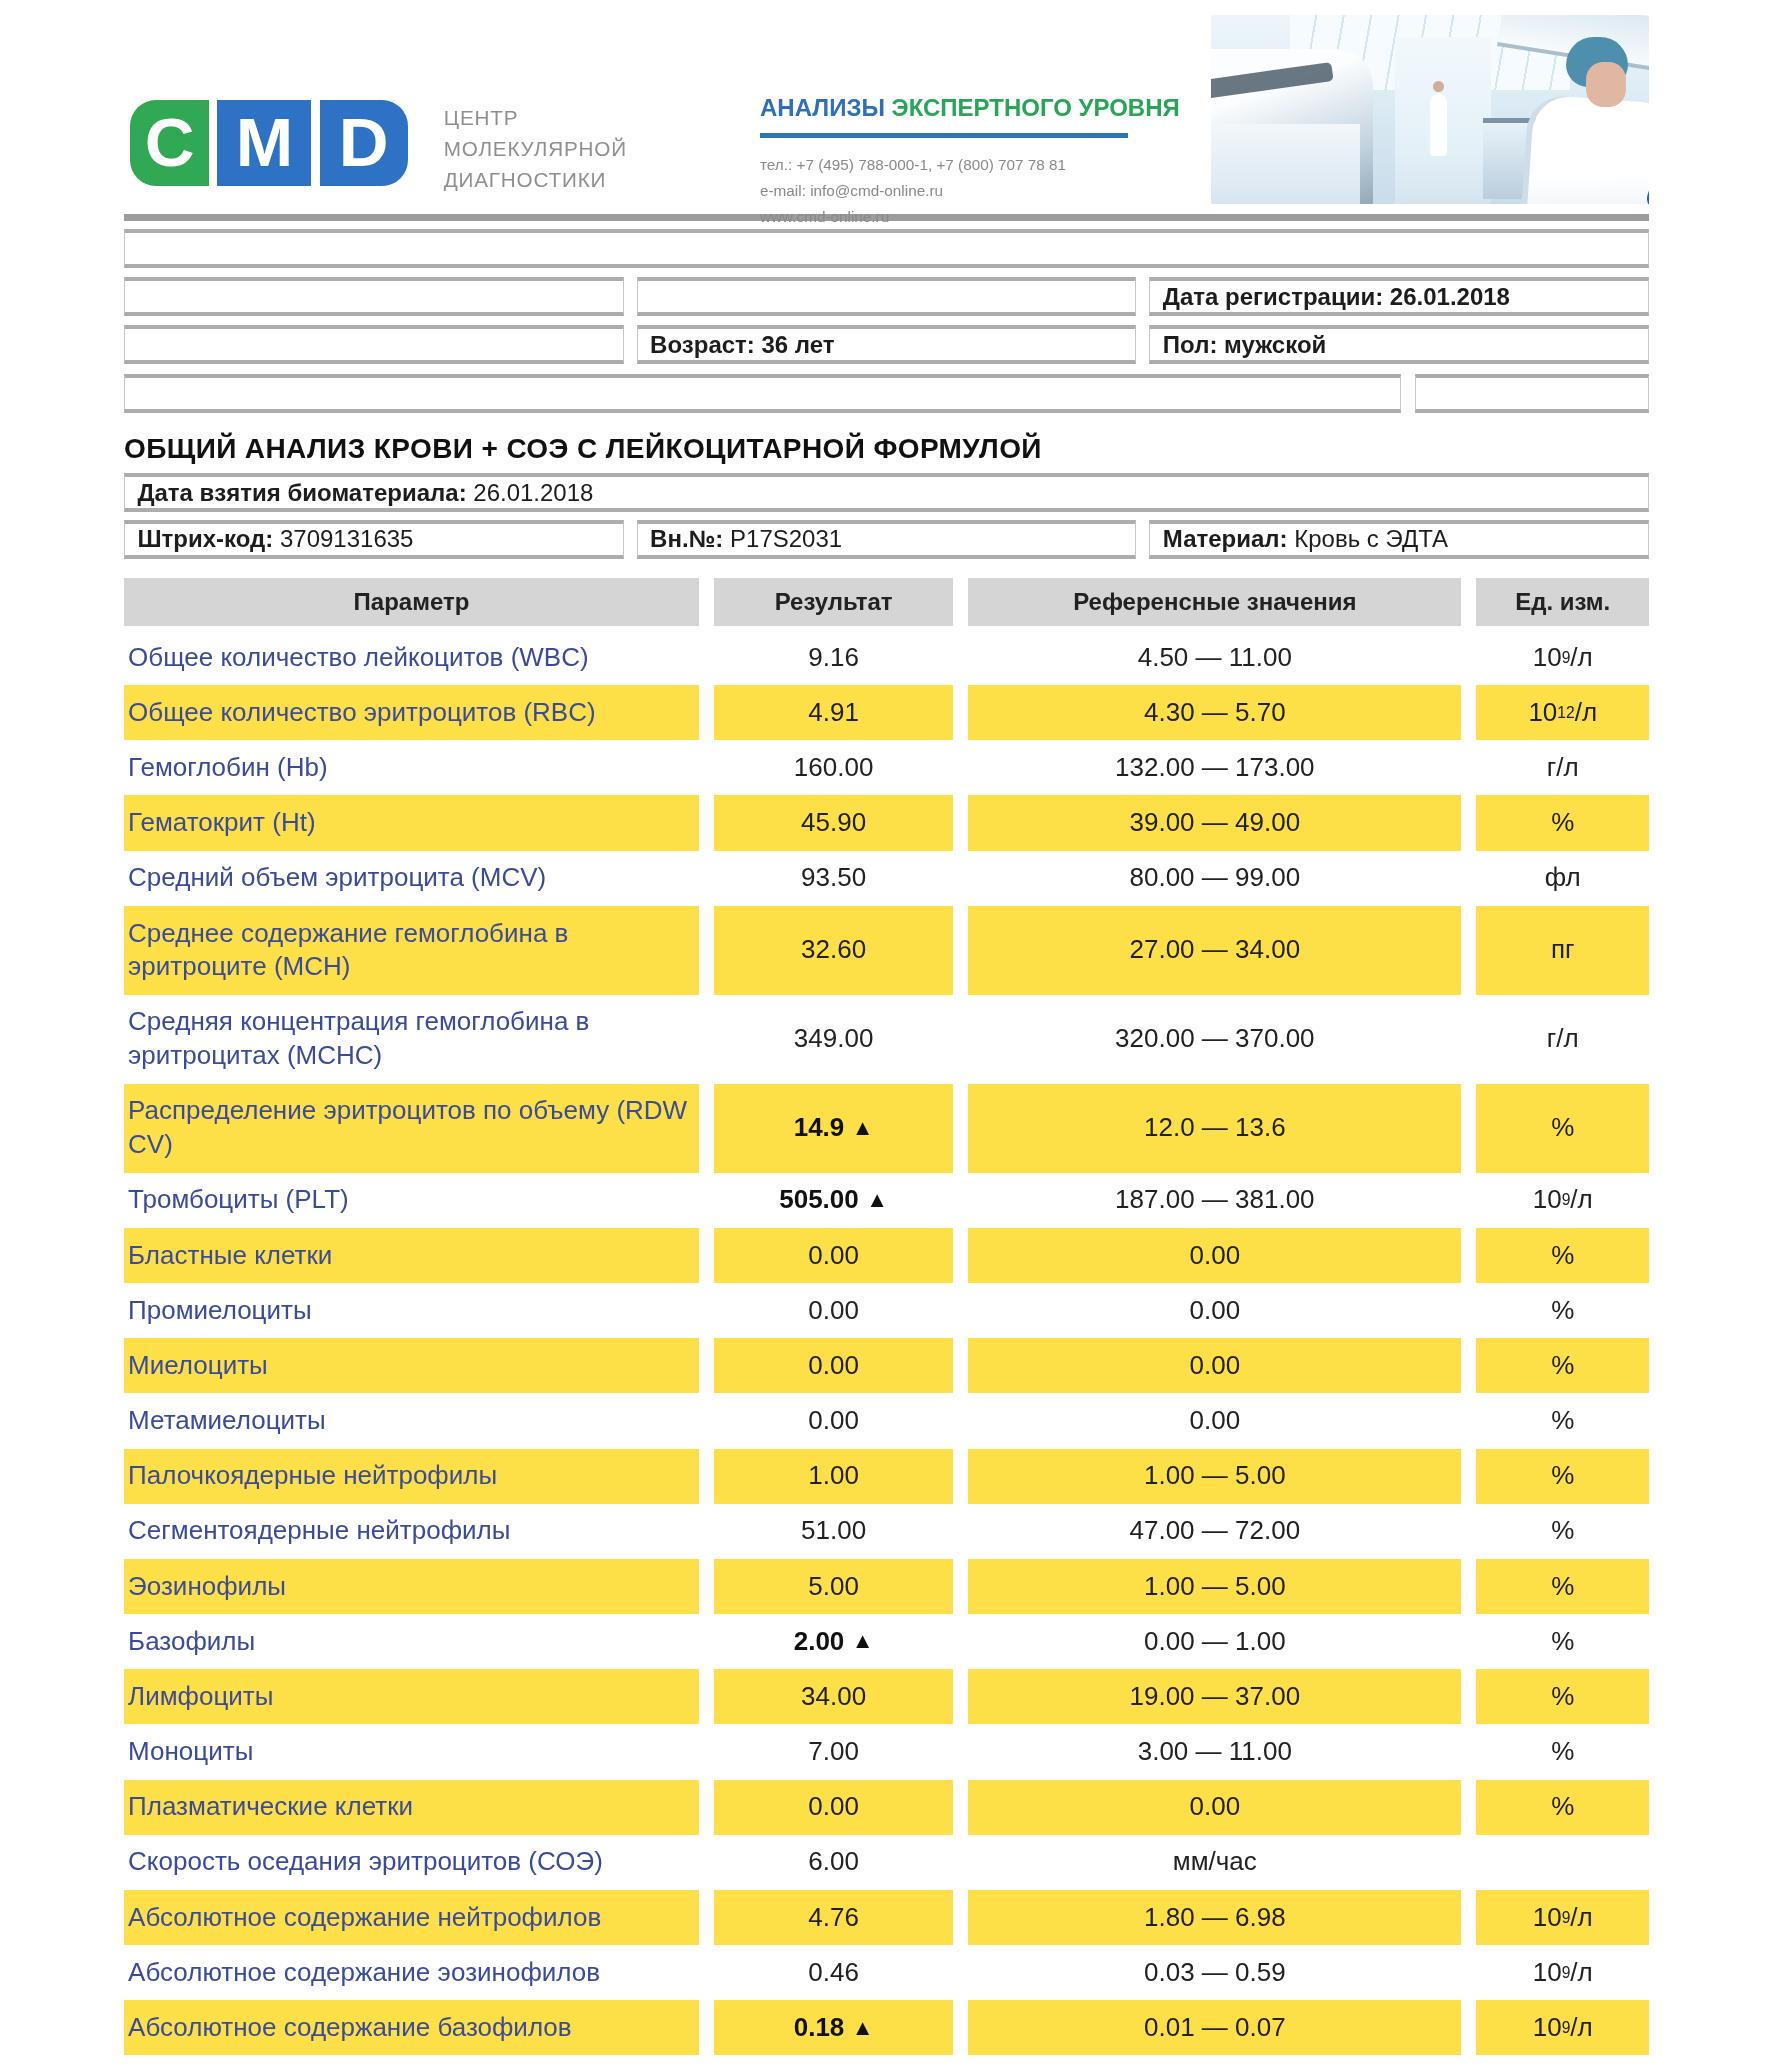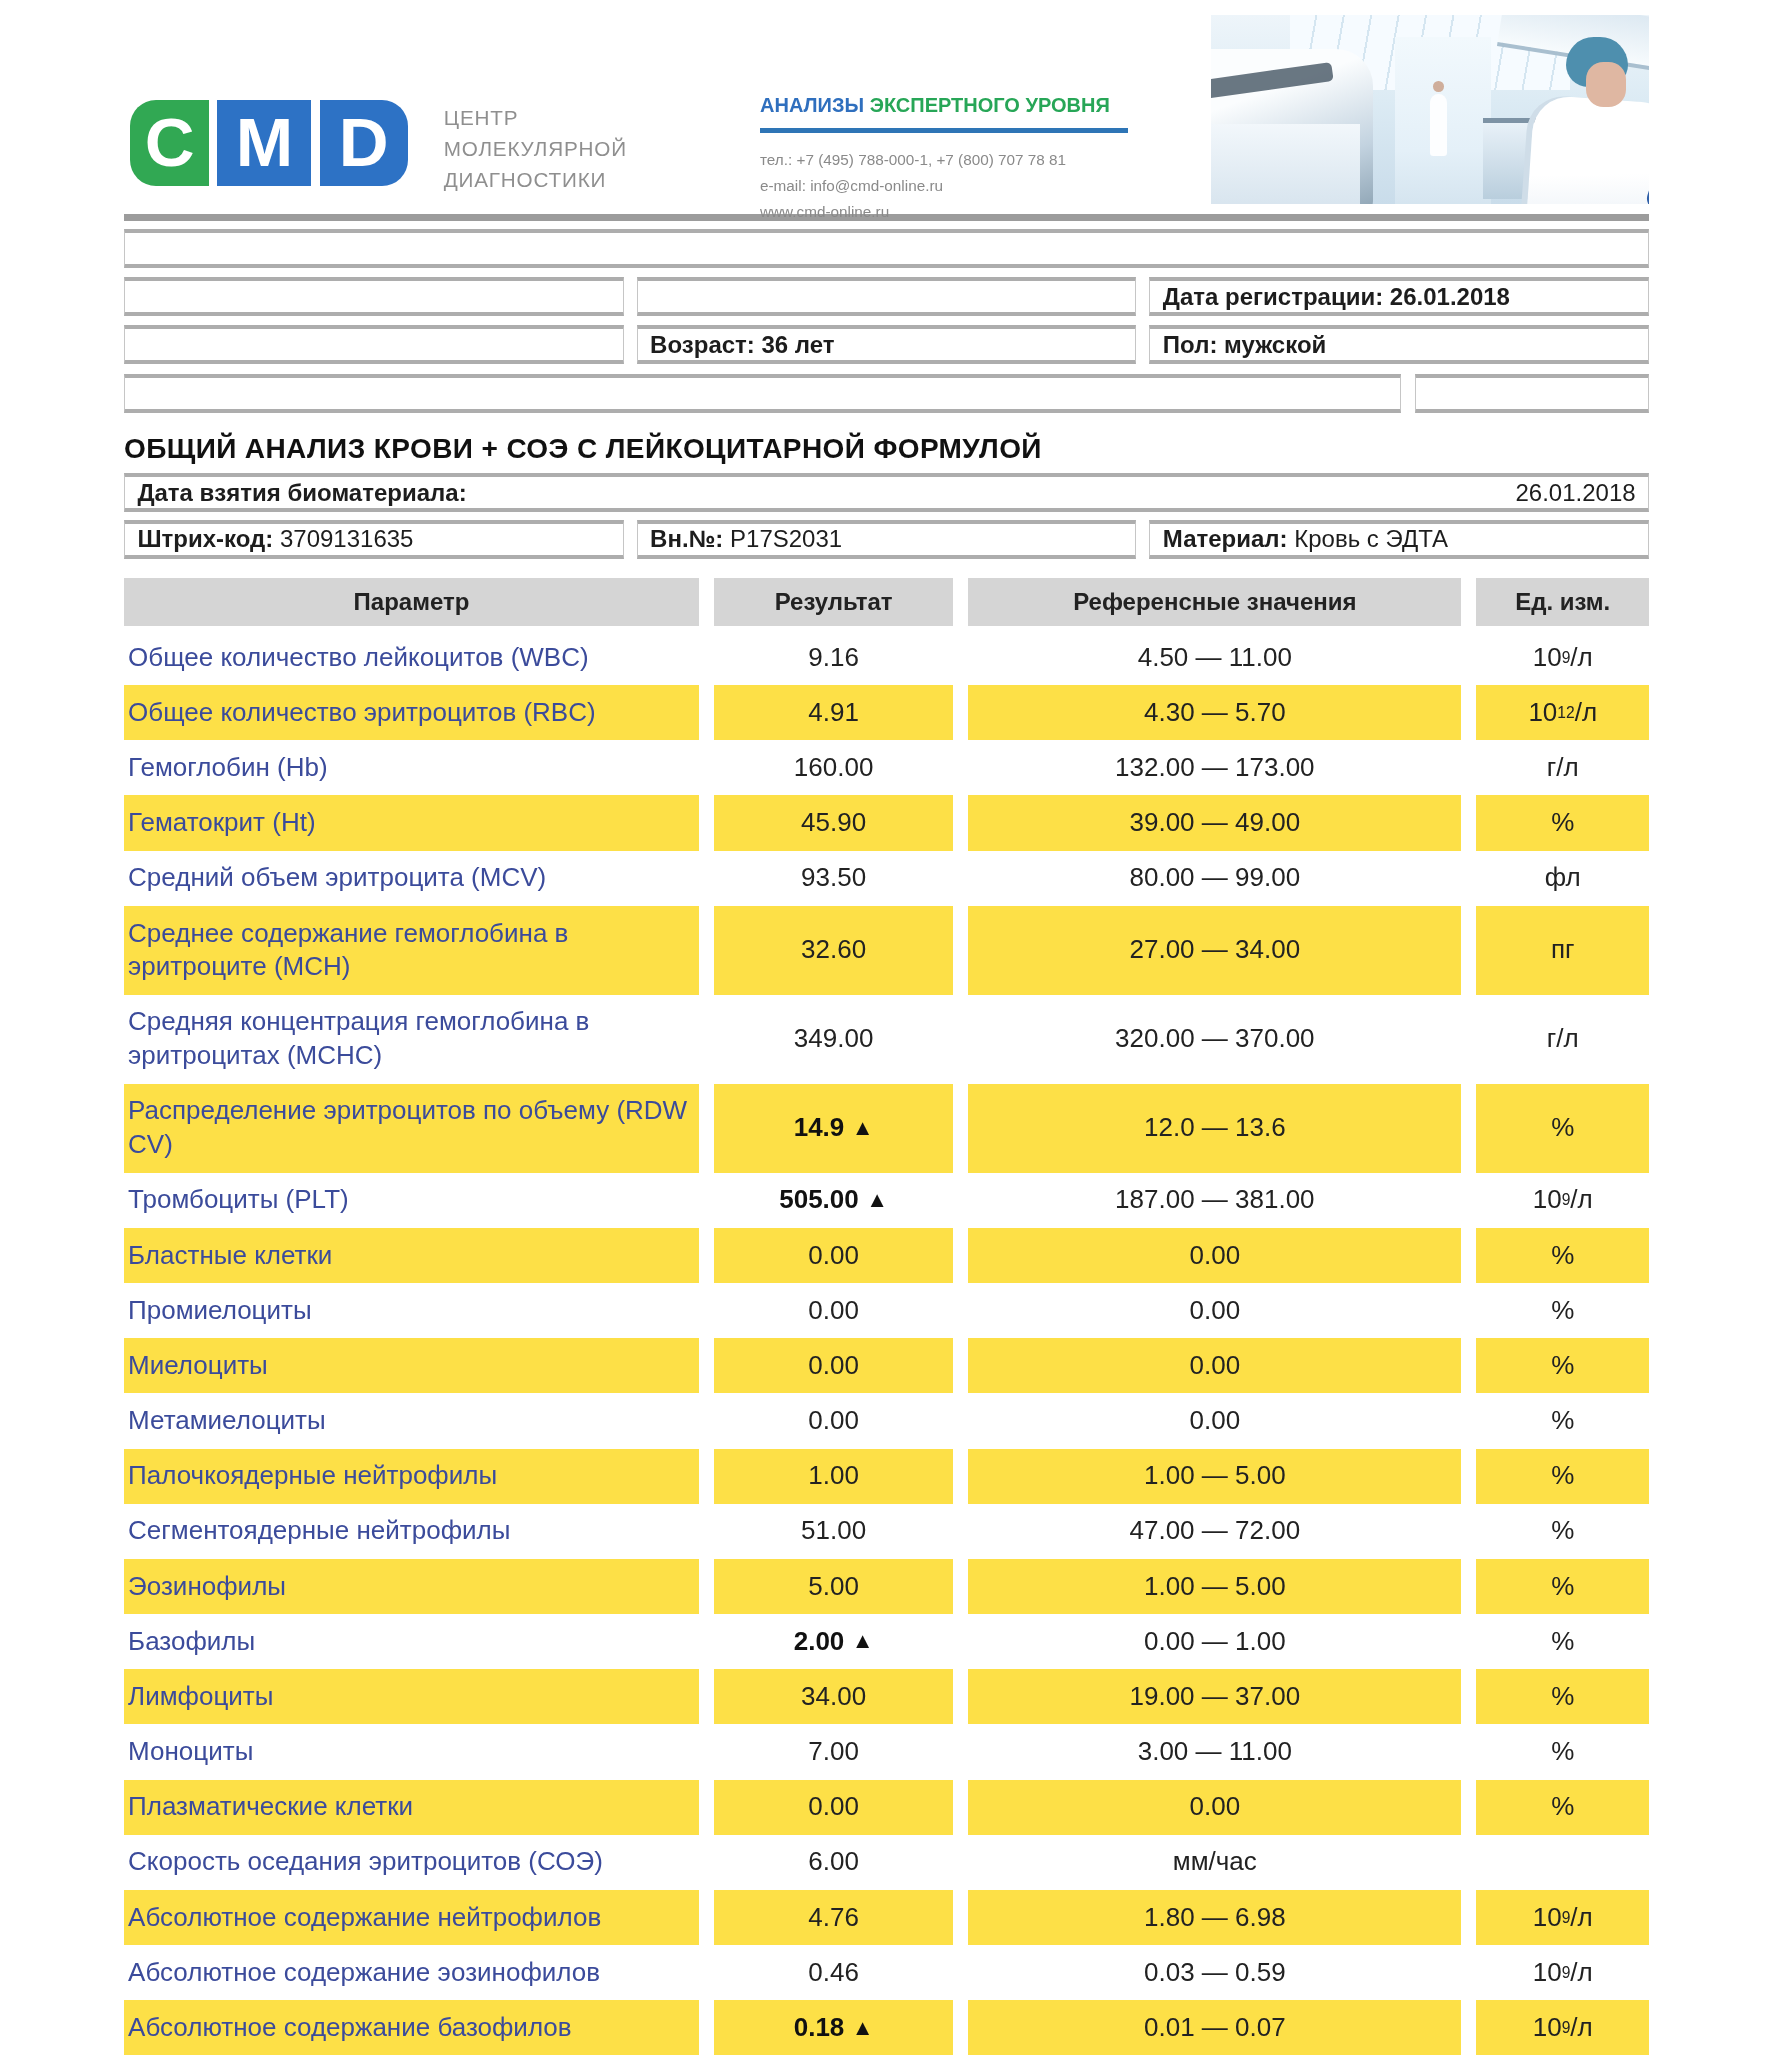--- a/index.html
+++ b/index.html
@@ -12,21 +12,21 @@
   .logo-row{position:absolute;left:6.2px;top:85px;display:flex;align-items:flex-start;}
   .logo{display:flex;gap:8.3px;}
   .tile{height:86px;display:flex;align-items:center;justify-content:center;
         color:#fff;font-weight:bold;font-size:69px;line-height:86px;}
   .tile-c{width:79px;background:#31a853;border-radius:26px 0 0 26px;}
   .tile-m{width:94px;background:#2d72c5;}
   .tile-d{width:88px;background:#2d72c5;border-radius:0 26px 26px 0;}
   .org{margin-left:36px;margin-top:2.5px;font-size:20.7px;font-weight:normal;color:#8f8f8f;
        letter-spacing:0.8px;line-height:31px;}
   .tagline-block{position:absolute;left:636px;top:79px;width:372px;}
-  .tagline{font-size:20px;font-weight:bold;white-space:nowrap;}
+  .tagline{font-size:24px;font-weight:bold;white-space:nowrap;}
   .tag1{color:#2f6fbe;} .tag2{color:#27a657;}
   .tagline-rule{height:4.5px;background:#2e75b6;margin-top:11.6px;width:368px;}
   .contacts{margin-top:14px;font-size:15.3px;color:#8a8a8a;line-height:26.4px;}
 
   
   .photo{position:absolute;left:1087px;top:0;width:438px;height:189px;overflow:hidden;
          background:linear-gradient(180deg,#eef5fa 0%,#dcebf4 45%,#c9dcea 100%);}
   .ph-ceil{position:absolute;left:18%;top:0;width:64%;height:40%;
     background:repeating-linear-gradient(100deg,#f6fbff 0 25px,#d5e6f1 25px 27px),
                repeating-linear-gradient(10deg,rgba(255,255,255,.6) 0 16.5px,rgba(190,212,228,.5) 16.5px 18px);}
@@ -45,21 +45,21 @@
   .ph-glove{position:absolute;left:64%;top:149px;width:50px;height:29px;background:#2f5fa8;border-radius:12.4px;transform:rotate(18deg);}
   .ph-shelfR{position:absolute;left:66%;top:-4%;width:40%;height:26%;background:linear-gradient(180deg,#dde9f2,#f7fbfd);transform:rotate(9deg);border-bottom:4.1px solid #a9bfcf;}
 
   .sep-bar{height:6.6px;background:#9c9c9c;margin-top:5.8px;}
 
   
   .field{background:#fff;border-left:1.2px solid #c6c6c6;border-right:1.2px solid #c6c6c6;
          border-top:4.5px solid #adadad;border-bottom:4.5px solid #adadad;
          min-height:39px;display:flex;align-items:center;padding:0 12.4px;
          font-size:24px;color:#1d1d1d;box-sizing:border-box;}
-  .fullw{margin-top:8.3px;justify-content:space-between;}
+  .fullw{margin-top:8.3px;}
   .grid3{display:grid;grid-template-columns:1fr 1fr 1fr;column-gap:13.2px;margin-top:9px;}
   .gridC{display:grid;grid-template-columns:84.5fr 15.5fr;column-gap:13.2px;margin-top:10px;}
   .b{font-weight:bold;}
   .lbl{font-weight:bold;white-space:pre;}
 
   .title{margin-top:20px;font-size:28px;font-weight:bold;color:#111;letter-spacing:0.4px;}
 
   
   .table{margin-top:19px;}
   .thead,.trow{display:grid;grid-template-columns:38fr 15.8fr 32.6fr 11.4fr;column-gap:15px;}

